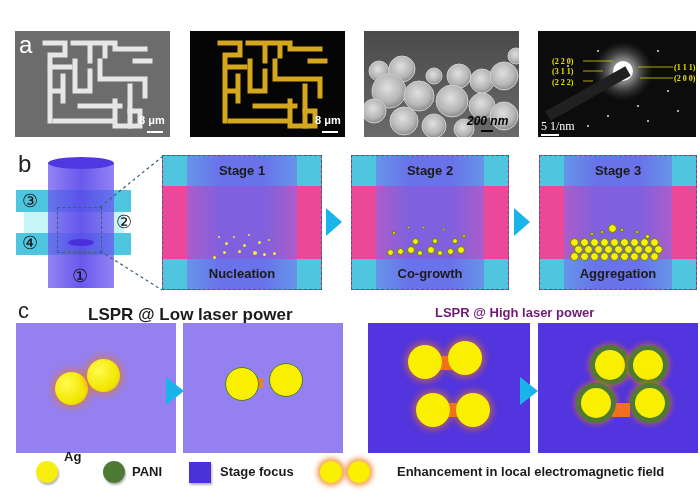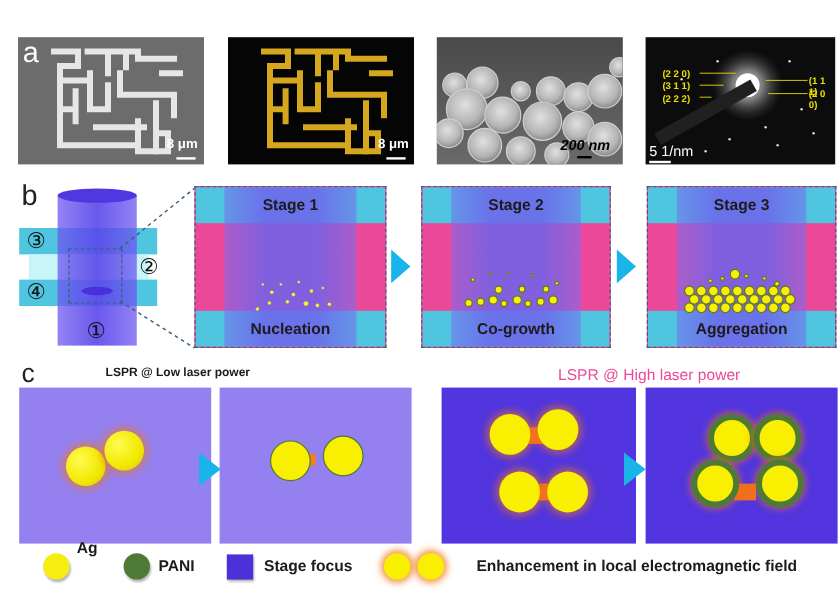--- a/index.html
+++ b/index.html
@@ -87,21 +87,21 @@
       <circle cx="70" cy="95" r="12"></circle>
         <circle cx="100" cy="98" r="10"></circle>
       <circle cx="140" cy="85" r="14"></circle>
         <circle cx="152" cy="25" r="8"></circle>
     </g>
   </svg>
   <span class="scale-text" style="left:103px;top:83px;color:#000;font-size:12px;font-style:italic;">200 nm</span>
   <div class="scale-bar" style="left:117px;top:99px;width:12px;background:#000;"></div>
 </div>
 
-<div class="img-box saed" style="left:538px;top:31px;width:158px;height:106px;">
+<div class="img-box saed" style="left:538px;top:31px;width:158px;height:106px;font-family:Liberation Serif, serif;">
   <svg width="158" height="106">
     <defs>
       <radialGradient id="halo" cx="50%" cy="50%" r="50%">
         <stop offset="0%" stop-color="#ffffff"></stop>
         <stop offset="40%" stop-color="#cfcfcf"></stop>
         <stop offset="100%" stop-color="rgba(80,80,80,0)"></stop>
       </radialGradient>
     </defs>
     <circle cx="85" cy="40" r="30" fill="url(#halo)" opacity="0.6"></circle>
     <circle cx="85" cy="40" r="10" fill="#fff"></circle>
@@ -245,22 +245,22 @@
       <div class="np" style="left: 68px; top: 68px; width: 9px; height: 9px;"></div>
       <div class="np" style="left: 60px; top: 74px; width: 4px; height: 4px;"></div>
       <div class="np" style="left: 80px; top: 72px; width: 4px; height: 4px;"></div>
       <div class="np" style="left: 95px; top: 74px; width: 4px; height: 4px;"></div>
       <div class="np" style="left: 50px; top: 76px; width: 4px; height: 4px;"></div>
       <div class="np" style="left: 105px; top: 78px; width: 5px; height: 5px;"></div>
     </div>
 </div>
 
 <span class="panel-letter abs" style="left:18px;top:298px;font-size:22px;">c</span>
-<span class="abs" style="left:88px;top:305px;font-weight:bold;font-size:10px;color:#1b1b1b;">LSPR @ Low laser power</span>
-<span class="abs" style="left:465px;top:305px;font-weight:normal;font-size:13px;color:#ec4899;">LSPR @ High laser power</span>
+<span class="abs" style="left:88px;top:305px;font-weight:bold;font-size:17px;color:#1b1b1b;">LSPR @ Low laser power</span>
+<span class="abs" style="left:435px;top:305px;font-weight:bold;font-size:13px;color:#701a75;">LSPR @ High laser power</span>
 
 <div class="c-panel" style="left:16px;top:323px;width:160px;height:130px;background:#9580ef;">
   <div class="ball" style="left:39px;top:49px;width:33px;height:33px;background:radial-gradient(circle at 35% 35%,#fffb50,#f2e800 60%,#d8c800);box-shadow:0 0 6px 3px rgba(240,120,20,.6);"></div>
   <div class="ball" style="left:71px;top:36px;width:33px;height:33px;background:radial-gradient(circle at 35% 35%,#fffb50,#f2e800 60%,#d8c800);box-shadow:0 0 6px 3px rgba(240,120,20,.6);"></div>
 </div>
 <div class="arrow" style="left:166px;top:377px;border-top:14px solid transparent;border-bottom:14px solid transparent;border-left:18px solid #18b4ea;"></div>
 <div class="c-panel" style="left:183px;top:323px;width:160px;height:130px;background:#9580ef;">
   <div class="abs" style="left:60px;top:55px;width:20px;height:10px;background:#f08020;"></div>
   <div class="ball" style="left:42px;top:44px;width:34px;height:34px;background:#f8f000;border:1.5px solid #4f7a35;box-sizing:border-box;"></div>
   <div class="ball" style="left:86px;top:40px;width:34px;height:34px;background:#f8f000;border:1.5px solid #4f7a35;box-sizing:border-box;"></div>

